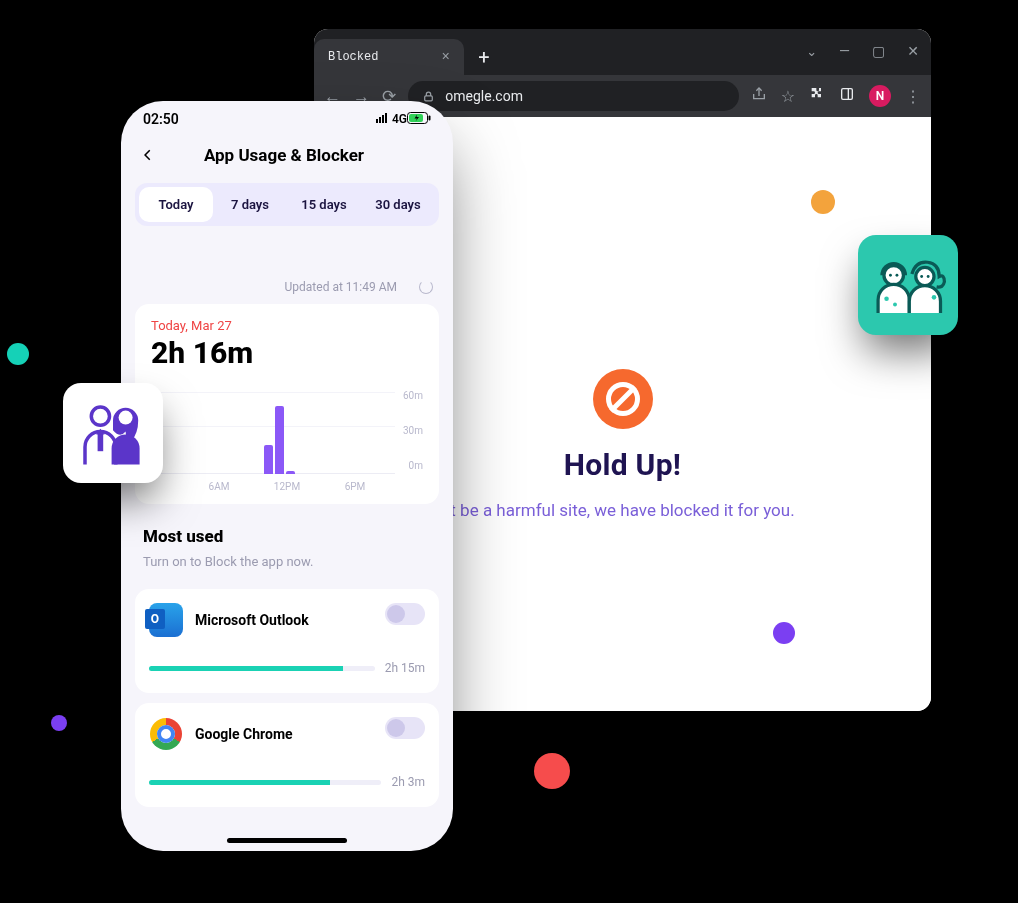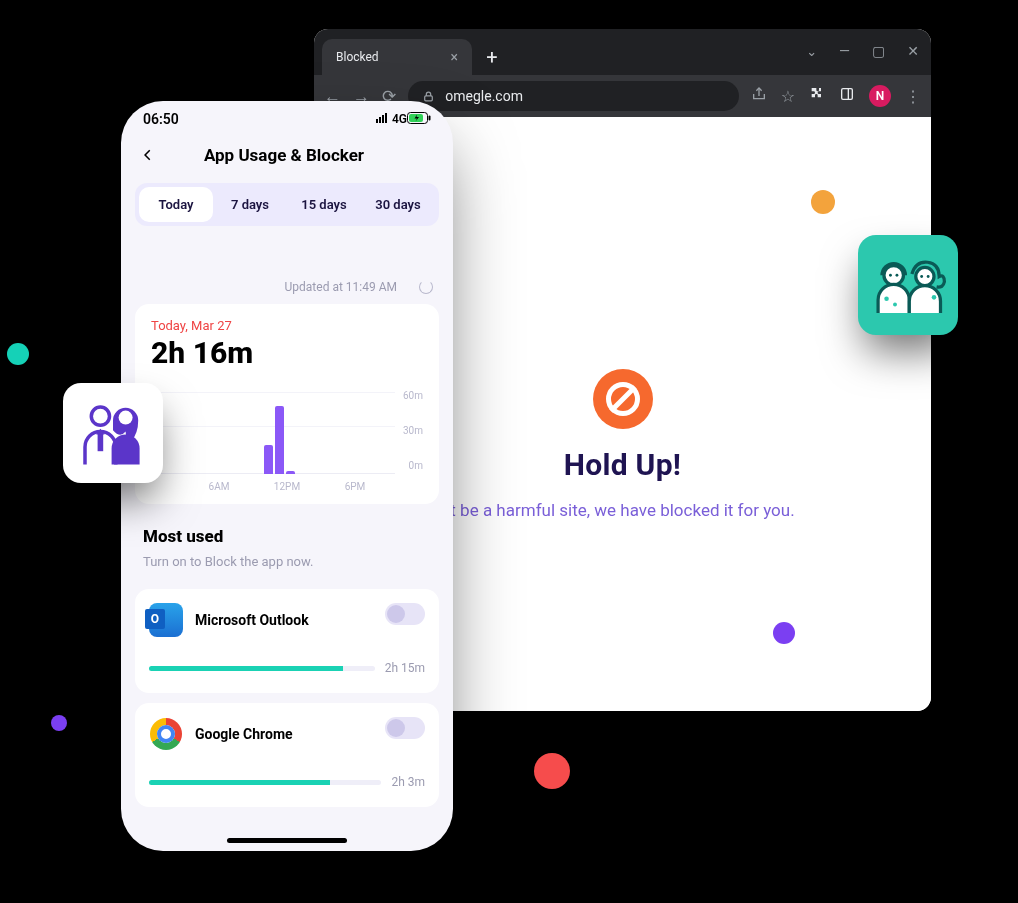--- a/index.html
+++ b/index.html
@@ -34,23 +34,24 @@
     height: 46px;
     background:#202124;
     display:flex; align-items:flex-end;
     padding-left:0;
     padding-top:10px;
   }
   .tab {
     height:36px; background:#35363a; border-radius:10px 10px 0 0;
     color:#e8eaed; font-size:12px;
     display:flex; align-items:center; gap:10px;
-    padding:0 14px; margin-left:8px;
+    padding:0 14px; 
     min-width:150px;
     justify-content:space-between;
+    font-family:Liberation Mono, monospace;
   }
   .tab .close-x { font-size:14px; color:#9aa0a6; }
   .new-tab {
     color:#e8eaed; font-size:20px; width:28px; height:28px;
     display:flex; align-items:center; justify-content:center;
     margin-left:6px; margin-bottom:4px;
   }
   .win-controls {
     position:absolute; top:14px; right:12px;
     display:flex; gap:22px; color:#9aa0a6; font-size:14px;
@@ -345,21 +346,21 @@
     <div class="block-badge">
       <div class="block-badge-inner"></div>
     </div>
     <div class="holdup-title">Hold Up!</div>
     <div class="holdup-sub">t be a harmful site, we have blocked it for you.</div>
   </div>
 </div>
 
 <div class="phone">
   <div class="statusbar">
-    <span>06:50</span>
+    <span>02:50</span>
     <span class="status-right">
       <span>
         <svg width="16" height="10" viewBox="0 0 16 10">
           <rect x="0" y="6" width="2" height="4" fill="#000"></rect>
           <rect x="3" y="4" width="2" height="6" fill="#000"></rect>
           <rect x="6" y="2" width="2" height="8" fill="#000"></rect>
           <rect x="9" y="0" width="2" height="10" fill="#000"></rect>
         </svg>
       </span>
       <span>4G</span>

